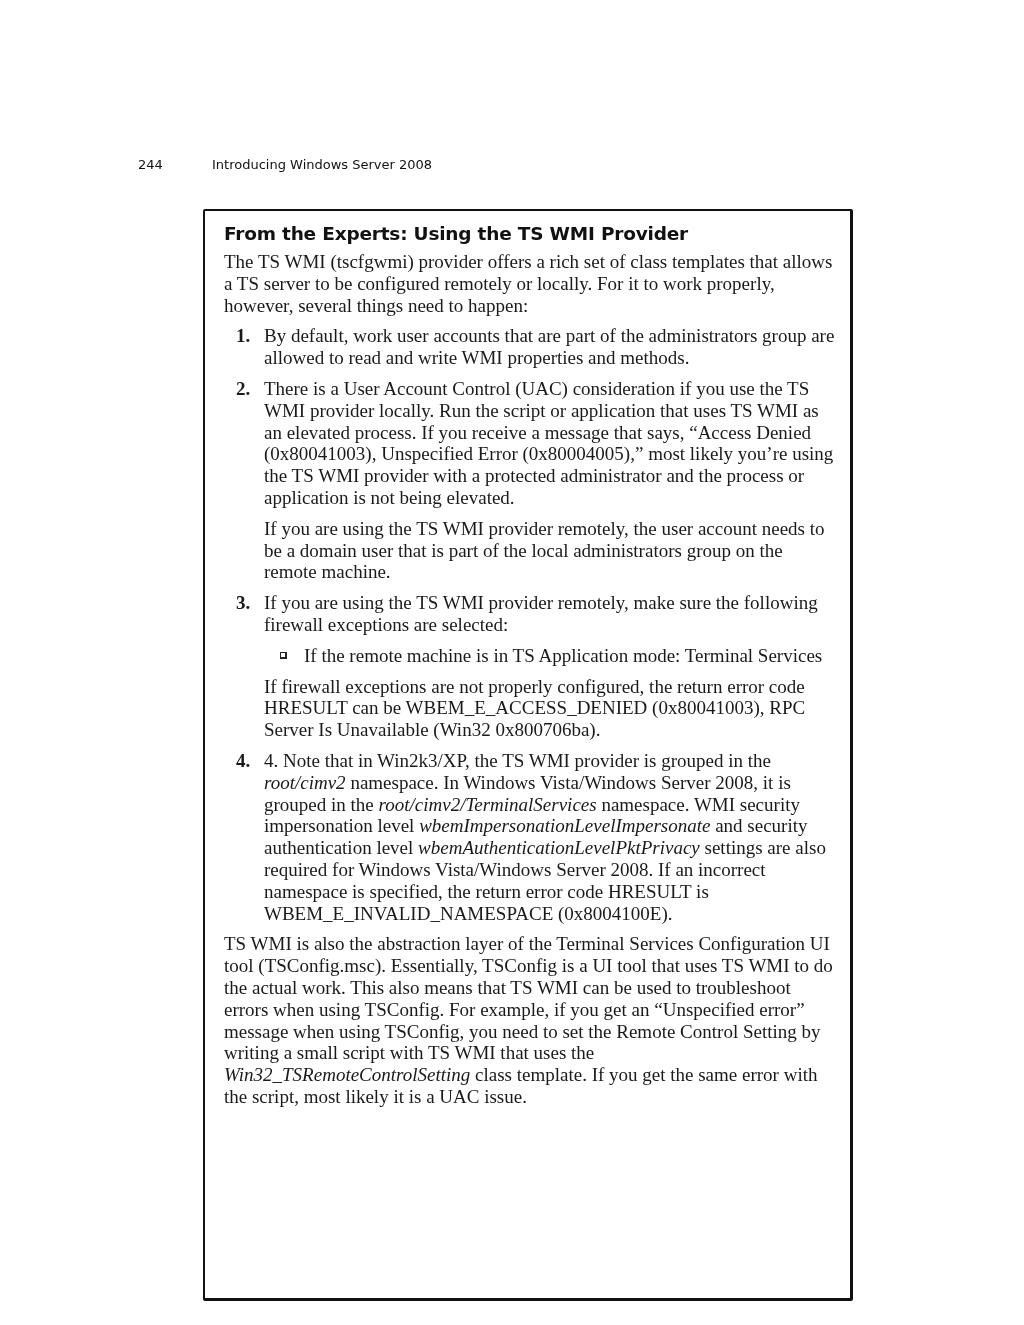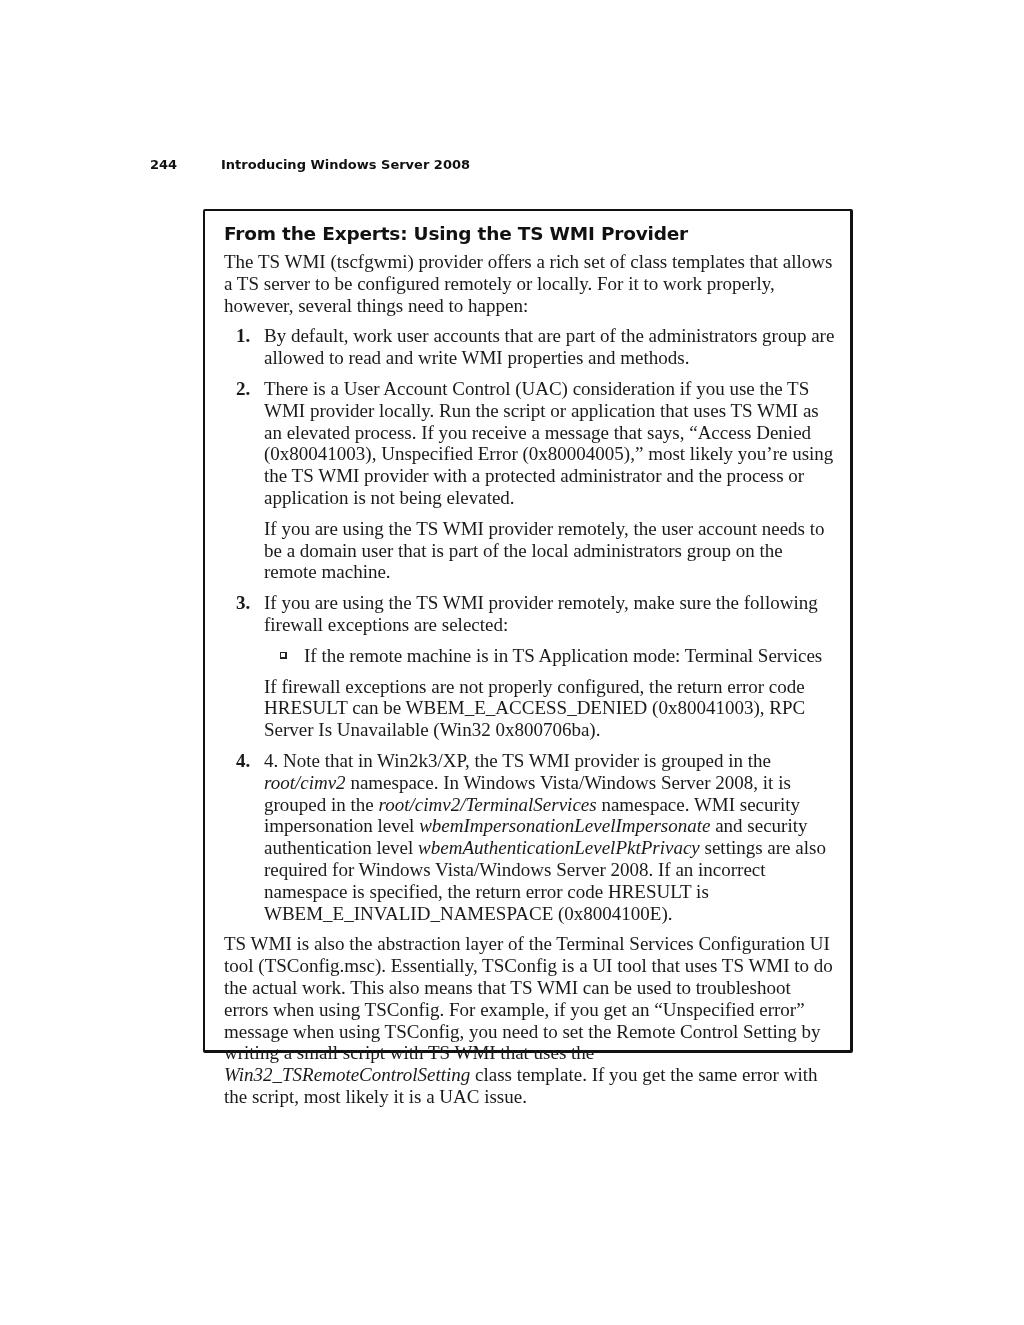--- a/index.html
+++ b/index.html
@@ -1,21 +1,21 @@
 <!DOCTYPE html>
 <html><head>
 <meta charset="utf-8">
 <style>
   html, body { margin: 0; padding: 0; background: #ffffff; }
   body { width: 1024px; height: 1325px; position: relative; overflow: hidden; color: #1a1a1a; }
   .running-head { position: absolute; top: 157px; left: 138px; font-family: "DejaVu Sans", sans-serif; font-size: 13px; color: #111; }
-  .page-num { position: absolute; left: 12px; font-weight: bold; }
-  .running-title { position: absolute; left: 83px; white-space: nowrap; font-weight: bold; }
+  .page-num { position: absolute; left: 0; font-weight: normal; }
+  .running-title { position: absolute; left: 74px; white-space: nowrap; }
   .sidebar-box {
-    position: absolute; left: 203px; top: 209px; width: 650px; height: 844px;
+    position: absolute; left: 203px; top: 209px; width: 650px; height: 1092px;
     border: 2px solid #111; border-right-width: 3px; border-bottom-width: 3px;
     border-radius: 2px; box-sizing: border-box;
   }
   .box-inner { position: absolute; left: 19px; top: 12px; width: 615px; }
   .box-title { font-family: "DejaVu Sans", sans-serif; font-weight: bold; font-size: 18.5px; margin: 0 0 7px 0; color: #111; letter-spacing: -0.2px; }
   .serif { font-family: "Liberation Serif", "DejaVu Serif", serif; font-size: 19px; line-height: 21.8px; color: #1a1a1a; }
   p { margin: 0; }
   .para-after { margin-bottom: 9px; }
   ol.steps { list-style: none; margin: 0; padding: 0; }
   ol.steps > li { position: relative; padding-left: 40px; margin-bottom: 9px; }

